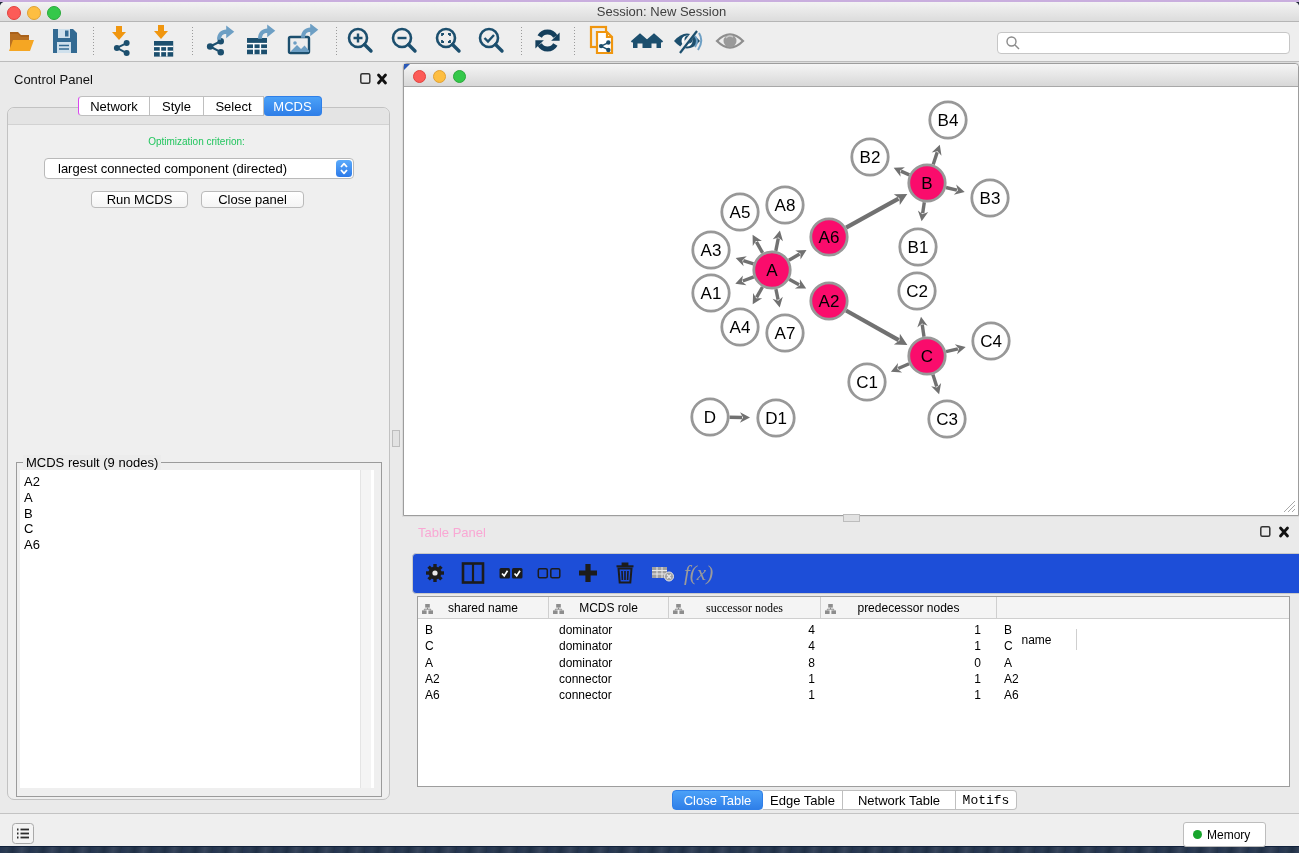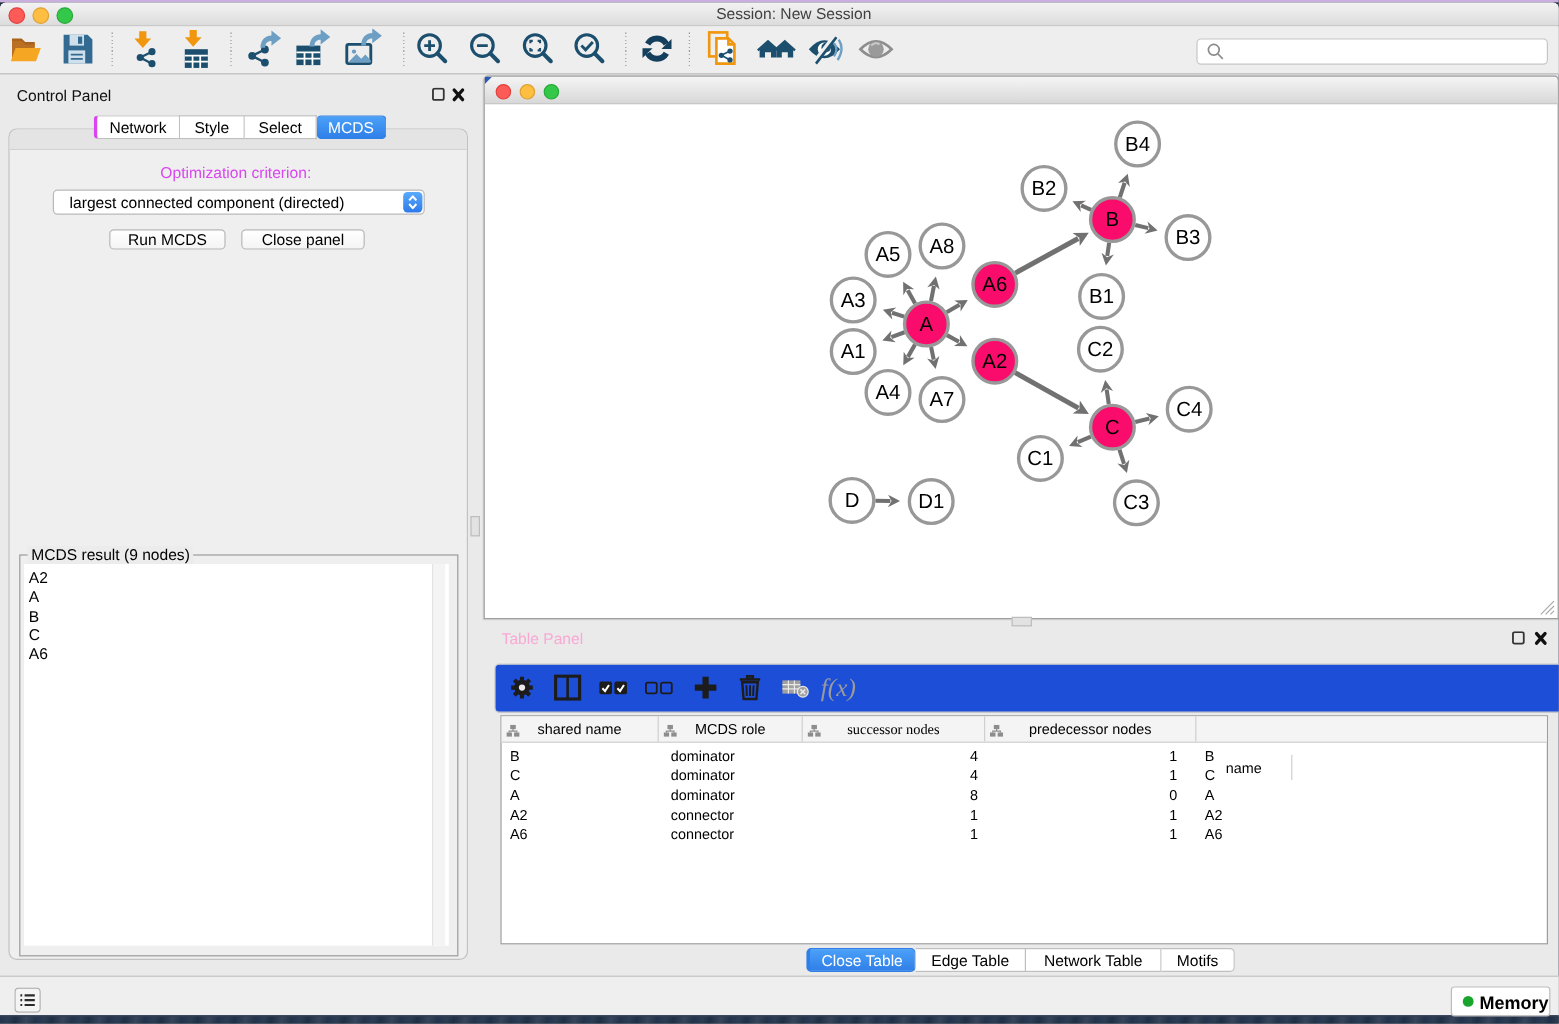--- a/index.html
+++ b/index.html
@@ -12,24 +12,24 @@
 #title-text{left:12px;width:100%;top:2px;text-align:center;font-size:13px;color:#404040;}
 #toolbar{left:0;top:22px;width:1299px;height:39px;background:#eeeeee;border-bottom:1px solid #bcbcbc;}
 .sep{position:absolute;top:5px;height:29px;width:1px;background-image:repeating-linear-gradient(to bottom,#9b9b9b 0,#9b9b9b 1px,transparent 1px,transparent 3px);}
 #searchbox{left:997px;top:10px;width:291px;height:20px;background:#fff;border:1px solid #c6c6c6;border-radius:4px;}
 
 #cp-title{left:14px;top:72px;font-size:13px;color:#111;}
 #cp-body{left:7px;top:107px;width:381px;height:691px;background:#efefef;border:1px solid #c2c2c2;border-radius:7px;}
 #cp-band{position:absolute;left:0;top:0;width:100%;height:16px;background:#e4e4e4;border-bottom:1px solid #d2d2d2;border-radius:7px 7px 0 0;}
 .tabs{position:absolute;display:flex;height:20px;}
 .tab{box-sizing:border-box;border:1px solid #bfbfbf;border-left:none;background:#fff;color:#000;font-size:13px;text-align:center;line-height:19px;}
-.tab.first{border-left:3px solid #d946ef;border-radius:4px 0 0 4px;}
+.tab.first{border-left:1px solid #d946ef;border-radius:4px 0 0 4px;}
 .tab.last{border-radius:0 4px 4px 0;}
 .tab.sel{background:linear-gradient(#4ba1f8,#2f7fe8);color:#fff;border-color:#2f7fe8;border-radius:4px;}
-#opt-label{left:0px;top:136px;width:393px;text-align:center;font-size:13px;color:#d946ef;}
+#opt-label{left:0px;top:136px;width:393px;text-align:center;font-size:10px;color:#22c55e;}
 #dropdown{left:44px;top:158px;width:308px;height:19px;background:#fff;border:1px solid #b9b9b9;border-radius:4px;}
 #dropdown span{position:absolute;left:13px;top:2px;font-size:13px;color:#000;}
 #dd-btn{position:absolute;right:1px;top:1px;width:16px;height:17px;background:linear-gradient(#5babfb,#2d7ae9);border-radius:3.5px;}
 .btn{position:absolute;height:15px;background:linear-gradient(#ffffff,#f4f4f4);border:1px solid #bababa;border-radius:4px;font-size:13px;text-align:center;color:#000;line-height:16px;}
 #fieldset{left:16px;top:455px;width:364px;height:342px;}
 #fs-border{position:absolute;left:0;top:7px;width:364px;height:333px;border:1px solid #9b9b9b;}
 #fs-legend{position:absolute;left:7px;top:0px;background:#ececec;padding:0 3px;font-size:13px;color:#000;}
 #fs-list{position:absolute;left:4px;top:15px;width:354px;height:318px;background:#fff;padding-top:4px;box-sizing:border-box;}
 #fs-scroll{position:absolute;right:3px;top:0px;width:10px;height:318px;background:#f4f4f4;border-left:1px solid #e4e4e4;}
 #fs-list .li{margin-left:4px;font-size:13px;color:#000;height:15.8px;}
@@ -40,21 +40,21 @@
 
 #tp-title{left:418px;top:525px;font-size:13px;color:#f9a8d4;}
 #tp-toolbar{left:412px;top:553px;width:880px;height:39px;background:#1d4ed8;border:1px solid #c9c9c9;border-radius:4px;padding-left:36px;}
 #tp-table{left:417px;top:596px;width:871px;height:189px;background:#fff;border:1px solid #9d9d9d;}
 #tp-header{position:absolute;left:0;top:0;width:100%;height:21px;background:#f4f4f4;border-bottom:1px solid #cfcfcf;}
 .hcol{position:absolute;top:0;height:21px;border-right:1px solid #cfcfcf;}
 .hcol span{position:absolute;width:100%;text-align:center;top:4px;font-size:12px;color:#000;}
 .trow{position:absolute;font-size:12px;color:#000;height:16px;}
 .cell{position:absolute;top:0;}
 #statusbar{left:0;top:813px;width:1299px;height:33px;background:#efefef;border-top:1px solid #c3c3c3;}
-#memorybtn{left:1209px;top:822px;width:81px;height:23px;background:#fff;border:1px solid #bdbdbd;border-radius:3px;font-size:15px;color:#000;font-weight:bold;}
+#memorybtn{left:1183px;top:822px;width:81px;height:23px;background:#fff;border:1px solid #bdbdbd;border-radius:3px;font-size:12px;color:#000;}
 #memorybtn .dot{position:absolute;left:9px;top:7px;width:9px;height:9px;border-radius:50%;background:#17a52c;}
 #memorybtn .txt{position:absolute;left:23px;top:5px;}
 </style>
 </head>
 <body>
 <div id="purpletop" class="abs"></div>
 <div id="appwin" class="abs"></div>
 <div id="titlebar" class="abs">
   <div class="tl" style="left:7px;background:#fc5b57;border:1px solid #e2423e;"></div>
   <div class="tl" style="left:27px;background:#fdbe41;border:1px solid #e0a133;"></div>
@@ -479,23 +479,23 @@
 <div class="trow" style="left:0;top:91.2px;width:100%;">
       <span class="cell" style="left:7px;">A6</span>
       <span class="cell" style="left:141px;">connector</span>
       <span class="cell" style="left:251px;width:146px;text-align:right;">1</span>
       <span class="cell" style="left:403px;width:160px;text-align:right;">1</span>
       <span class="cell" style="left:586px;">A6</span>
     </div>
 </div>
 <div class="tabs" style="left:672px;top:790px;">
   <div class="tab sel first" style="width:91px;">Close Table</div>
-  <div class="tab" style="width:92px;">Edge Table</div>
+  <div class="tab" style="width:80px;">Edge Table</div>
   <div class="tab" style="width:113px;">Network Table</div>
-  <div class="tab last" style="width:61px;">Motifs</div>
+  <div class="tab last" style="width:61px;font-family:Liberation Mono, monospace;">Motifs</div>
 </div>
 
 <div class="abs" style="left:392px;top:430px;width:6px;height:15px;background:#e2e2e2;border:1px solid #bdbdbd;"></div>
 <div class="abs" style="left:843px;top:514px;width:15px;height:6px;background:#e2e2e2;border:1px solid #bdbdbd;"></div>
 <svg class="abs" style="left:404px;top:64px" width="6" height="6" viewBox="0 0 6 6">
     <path d="M0 0 H6 L0 6 z" fill="#2b59b8"></path>
   </svg>
 <div id="statusbar" class="abs"></div>
 <div class="abs" style="left:0;top:846px;width:1299px;height:7px;background:repeating-linear-gradient(100deg,#243450 0,#2c3c52 7px,#1f2f45 13px,#37455c 22px,#223247 30px);border-top:1px solid #10203a;"></div>
 

